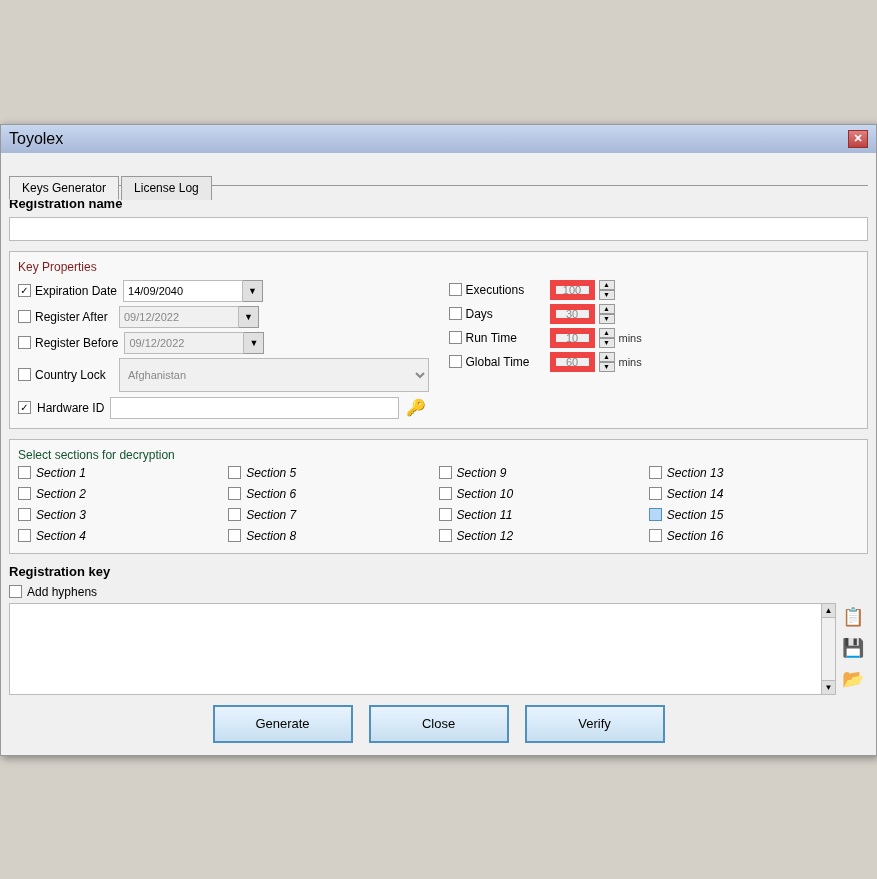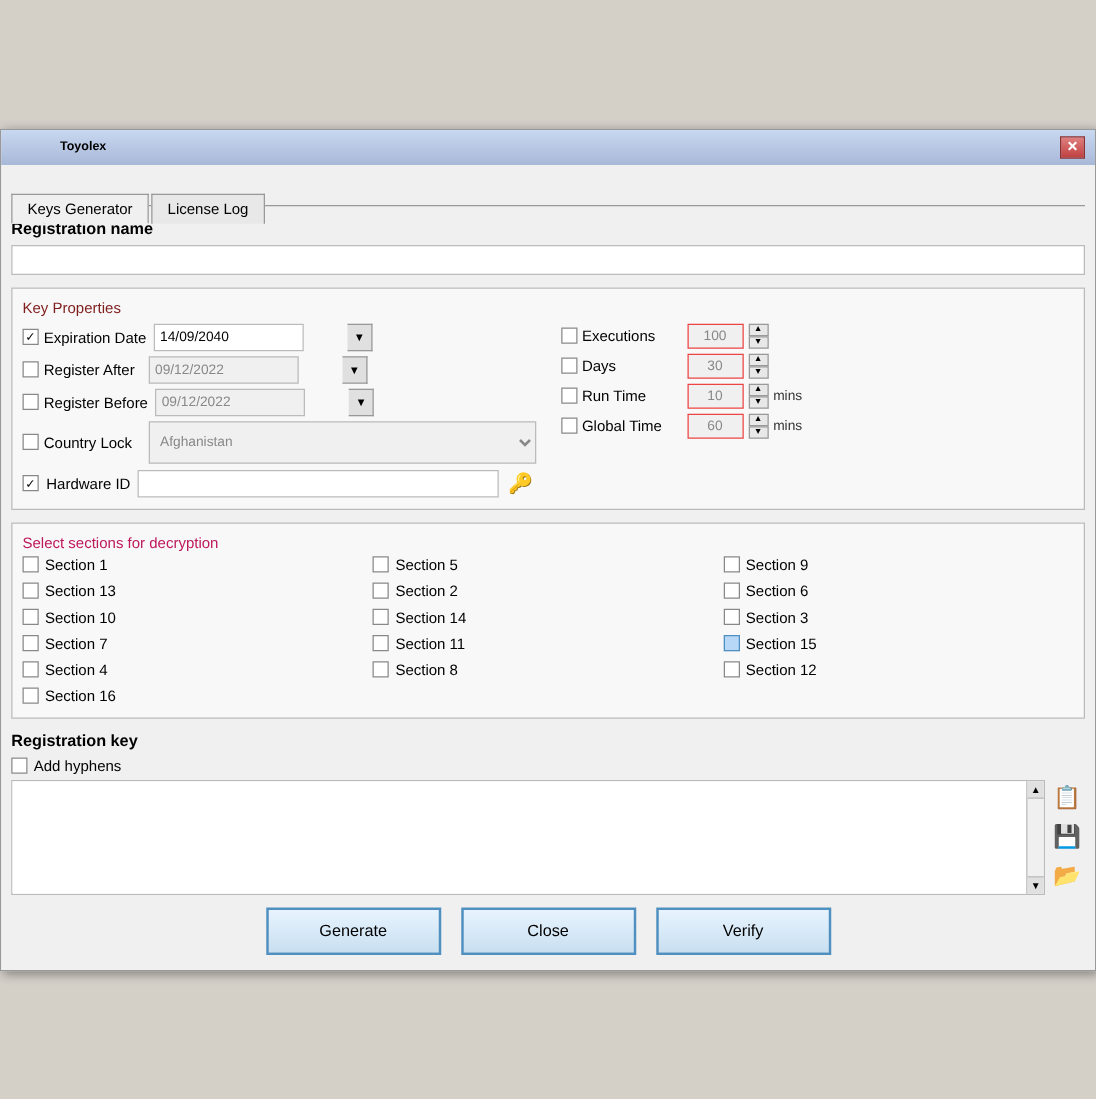--- a/index.html
+++ b/index.html
@@ -20,24 +20,23 @@
     }
     .title-bar {
       background: linear-gradient(to bottom, #c8d8f0 0%, #a8b8d8 100%);
       padding: 4px 8px;
       display: flex;
       align-items: center;
       justify-content: space-between;
       height: 28px;
     }
     .title-text {
-      font-size: 10px;
-      font-weight: bold;
+      font-size: 16px;
+      font-weight: normal;
       color: #000;
-      margin-left: 39px;
     }
     .close-btn {
       background: linear-gradient(to bottom, #e08080 0%, #c04040 100%);
       border: 1px solid #903030;
       color: white;
       width: 20px;
       height: 18px;
       font-size: 11px;
       cursor: pointer;
       display: flex;
@@ -145,21 +144,21 @@
       cursor: pointer;
       font-size: 7px;
       display: flex;
       align-items: center;
       justify-content: center;
       line-height: 1;
     }
     .spinner-input {
       width: 45px;
       height: 20px;
-      border: 1px solid #ef4444;
+      border: 6px solid #ef4444;
       text-align: center;
       font-size: 11px;
       background: #f0f0f0;
       color: #888;
     }
     .spinner-row {
       display: flex;
       align-items: center;
       gap: 4px;
     }
@@ -216,27 +215,28 @@
       background: white;
     }
     .sections-box {
       border: 1px solid #bbb;
       padding: 8px;
       margin-bottom: 10px;
       background: #f8f8f8;
     }
     .sections-title {
       font-size: 12px;
-      color: #be185d;
+      color: #14532d;
       margin-bottom: 2px;
     }
     .sections-grid {
       display: grid;
-      grid-template-columns: repeat(3, 1fr);
+      grid-template-columns: repeat(4, 1fr);
       gap: 3px 0;
+      font-style: italic;
     }
     .section-item {
       display: flex;
       align-items: center;
       gap: 5px;
       padding: 2px 0;
     }
     .section-checkbox {
       width: 13px;
       height: 13px;
@@ -301,21 +301,20 @@
       height: 38px;
       border: 2px solid #5090c0;
       background: linear-gradient(to bottom, #e8f4ff 0%, #c8dff0 100%);
       cursor: pointer;
       font-size: 13px;
       font-weight: normal;
       color: #000;
     }
     .input-with-dropdown {
       display: flex;
-      gap: 35px;
     }
   </style>
 </head>
 <body>
 
 <div class="window">
 
   <div class="title-bar">
     <span class="title-text">Toyolex</span>
     <button class="close-btn">✕</button>

